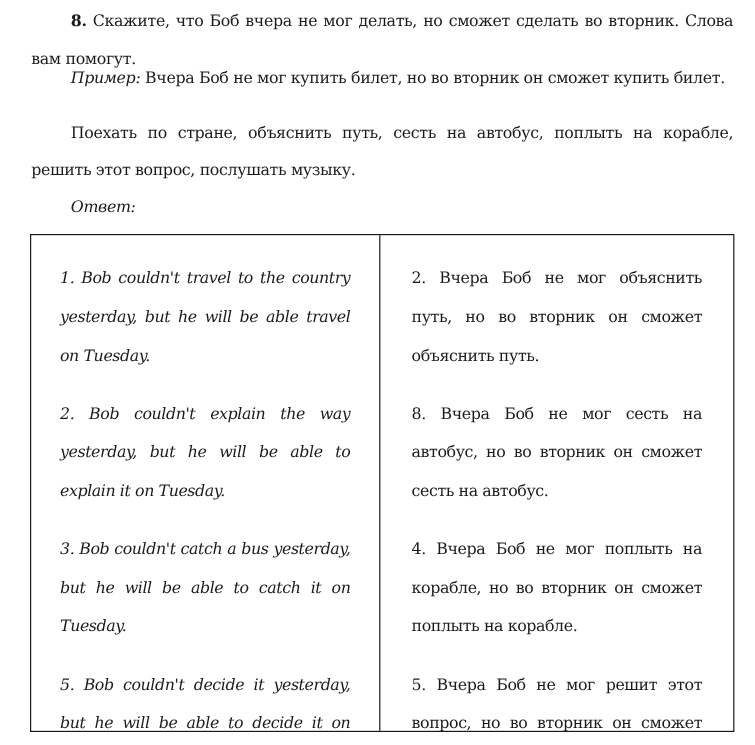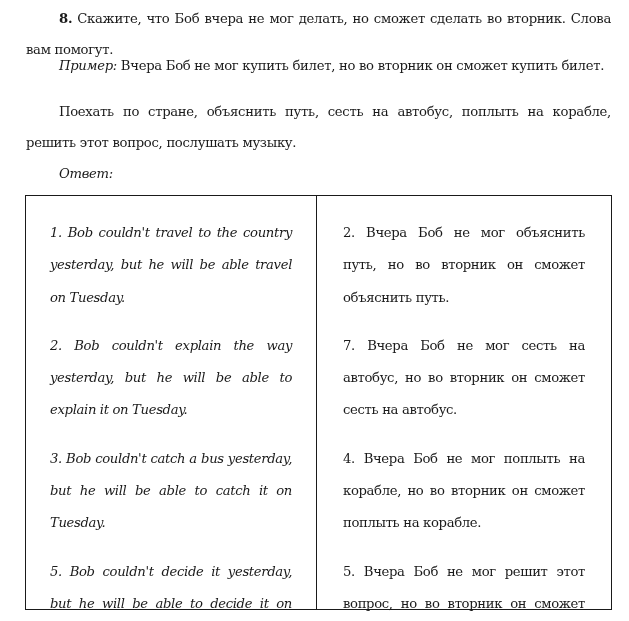--- a/index.html
+++ b/index.html
@@ -93,20 +93,20 @@
   <div class="answer-table">
     <div class="col col-en">
       <p class="item">1. Bob couldn't travel to the country yesterday, but he will be able travel on Tuesday.</p>
       <p class="item">2. Bob couldn't explain the way yesterday, but he will be able to explain it on Tuesday.</p>
       <p class="item">3. Bob couldn't catch a bus yesterday, but he will be able to catch it on Tuesday.</p>
       <p class="item">5. Bob couldn't decide it yesterday, but he will be able to decide it on Tuesday.</p>
       <p class="item">6. Bob couldn't listen to music yesterday, but he will be able to listen to music on Tuesday.</p>
     </div>
     <div class="col col-ru">
       <p class="item">2. Вчера Боб не мог объяснить путь, но во вторник он сможет объяснить путь.</p>
-      <p class="item">7. Вчера Боб не мог сесть на автобус, но во вторник он сможет сесть на автобус.</p>
+      <p class="item">8. Вчера Боб не мог сесть на автобус, но во вторник он сможет сесть на автобус.</p>
       <p class="item">4. Вчера Боб не мог поплыть на корабле, но во вторник он сможет поплыть на корабле.</p>
       <p class="item">5. Вчера Боб не мог решит этот вопрос, но во вторник он сможет решить этот во-прос.</p>
       <p class="item">6. Вчера Боб не мог послушать музыку, но во вторник он сможет послушать музыку.</p>
     </div>
   </div>
 
 </div>
 
 </body></html>

